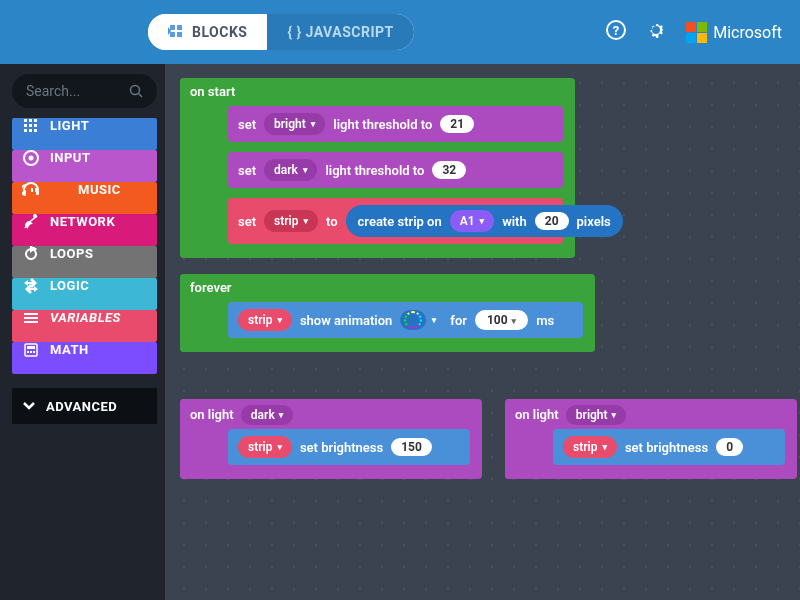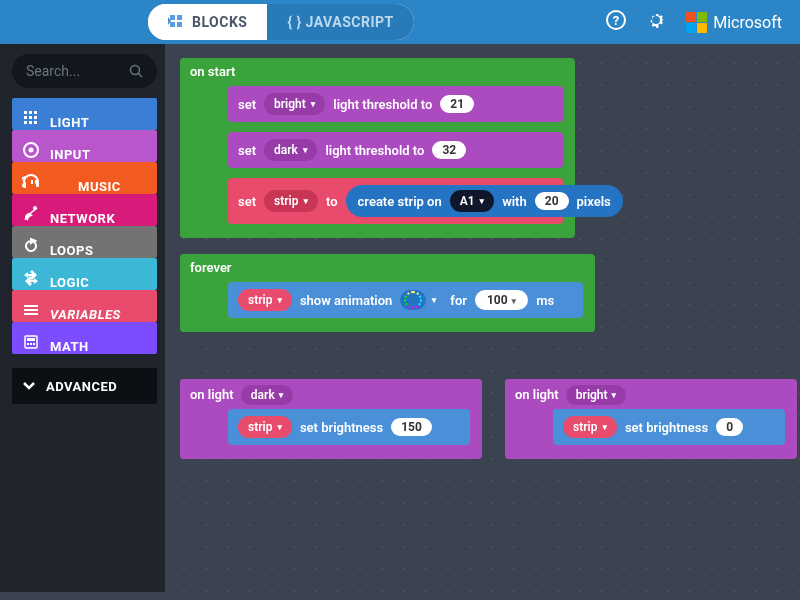--- a/index.html
+++ b/index.html
@@ -1,37 +1,37 @@
 <!DOCTYPE html>
 <html><head>
 <meta charset="utf-8">
 <style>
 * { margin:0; padding:0; box-sizing:border-box; font-family:-apple-system,BlinkMacSystemFont,'Segoe UI',Roboto,sans-serif; }
 body { width:800px; height:600px; background:#3b4351; overflow:hidden; }
 
 
-.topbar { height:44px; background:#2c85c7; display:flex; align-items:center; padding:0 18px; }
+.topbar { height:64px; background:#2c85c7; display:flex; align-items:center; padding:0 18px; }
 .tab-pill { background:#fff; border-radius:24px; height:36px; display:flex; align-items:center; margin-left:130px; overflow:hidden; }
 .tab { padding:0 20px; height:36px; display:flex; align-items:center; gap:8px; font-weight:700; font-size:14px; letter-spacing:.5px; cursor:pointer; }
 .tab.active { background:#fff; color:#4a5568; }
 .tab.inactive { background:#287bb8; color:#bcd9ed; }
 .topbar-right { margin-left:auto; display:flex; align-items:center; gap:20px; color:#fff; }
 .topbar-right .icn { font-size:20px; cursor:pointer; }
 .ms-logo { display:flex; align-items:center; gap:6px; font-size:16px; font-weight:400; }
 .ms-sq { display:grid; grid-template-columns:10px 10px; grid-template-rows:10px 10px; gap:1px; }
 .ms-sq span:nth-child(1){background:#f25022;} .ms-sq span:nth-child(2){background:#7fba00;} .ms-sq span:nth-child(3){background:#00a4ef;} .ms-sq span:nth-child(4){background:#ffb900;}
 
 
 .main { display:flex; height:548px; }
 
 
 .sidebar { width:165px; background:#1f242d; display:flex; flex-direction:column; padding:10px 8px 0 12px; gap:4px; }
 .search { background:#12161d; border-radius:18px; height:34px; display:flex; align-items:center; padding:0 14px; color:#6c7580; font-size:14px; margin-bottom:6px; }
 .search svg { margin-left:auto; }
-.cat { height:32px; border-radius:2px; display:flex; align-items:flex-end; gap:10px; padding:0 10px; color:#fff; font-weight:700; font-size:13px; letter-spacing:.5px; cursor:pointer; }
+.cat { height:32px; border-radius:2px; display:flex; align-items:flex-start; gap:10px; padding:0 10px; color:#fff; font-weight:700; font-size:13px; letter-spacing:.5px; cursor:pointer; }
 .cat svg, .cat .icn-txt { width:18px; text-align:center; font-size:15px; }
 .advanced { background:#0c0f14; height:36px; margin-top:10px; display:flex; align-items:center; gap:10px; padding:14px 10px; color:#fff; font-weight:700; letter-spacing:.5px; font-size:13px; cursor:pointer; }
 
 
 .workspace { flex:1; background:#3b4351; position:relative; background-image:radial-gradient(circle,#4a5260 1px,transparent 1px); background-size:22px 22px; background-position:8px 8px; }
 
 
 .hat { position:absolute; border-radius:4px; padding:10px 12px 14px 48px; color:#fff; font-size:13px; font-weight:600; }
 .hat::before { content:''; position:absolute; left:0; top:0; bottom:0; width:40px; background:inherit; border-radius:4px 0 0 4px; }
 .hat-title { position:absolute; left:10px; top:6px; font-size:13px; }
@@ -195,21 +195,21 @@
             <span class="pill" style="background:#963ba8">dark<span class="drop">▾</span></span>
             <span>light threshold to</span>
             <span class="oval">32</span>
           </div>
           <div class="inner" style="background: rgb(233, 75, 108);">
             <span>set</span>
             <span class="pill" style="background:#c93554">strip<span class="drop">▾</span></span>
             <span>to</span>
             <span class="create-strip">
               <span>create strip on</span>
-              <span class="pill" style="background:#0f172a">A1<span class="drop">▾</span></span>
+              <span class="pill" style="background:#8b5cf6">A1<span class="drop">▾</span></span>
               <span>with</span>
               <span class="oval">20</span>
               <span>pixels</span>
             </span>
           </div>
         </div>
     </div>
 
     <div class="hat green forever">
       <div class="hat-title">forever</div>

